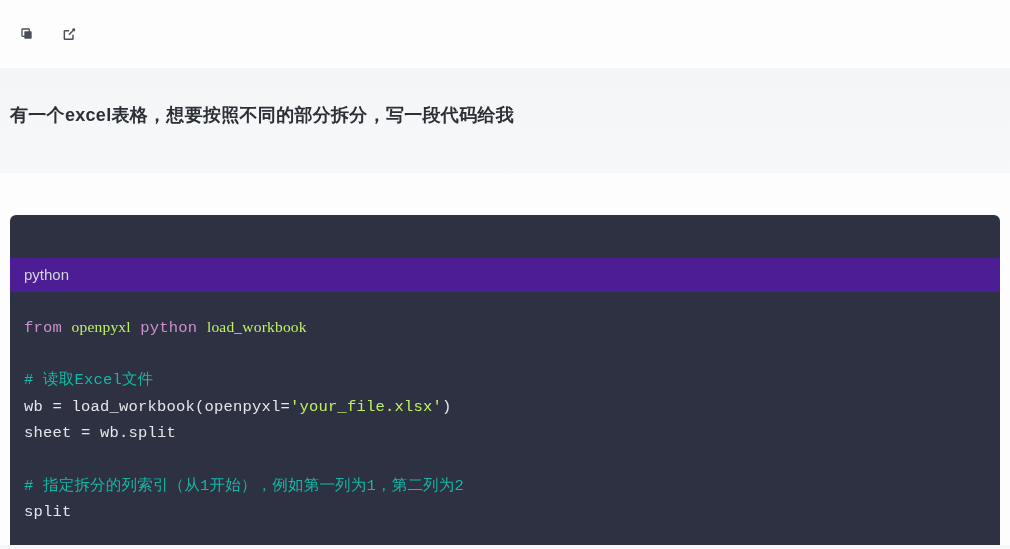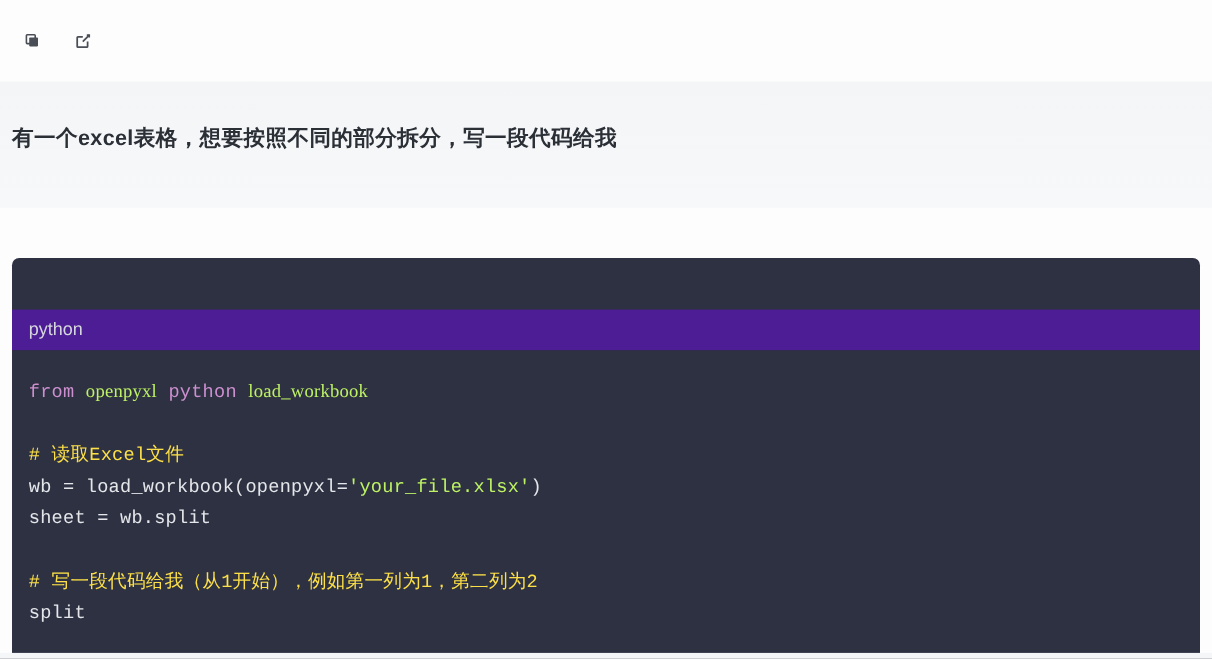--- a/index.html
+++ b/index.html
@@ -75,21 +75,21 @@
       padding: 22px 14px 20px 14px;
       font-family: "Consolas", "Monaco", "Menlo", "Courier New", monospace;
       font-size: 15.5px;
       line-height: 1.7;
       color: #e4e6ea;
       white-space: pre;
       letter-spacing: 0.2px;
     }
     .tok-keyword { color: #cc8fcf; text-align: center; }
     .tok-string  { color: #bef264; }
-    .tok-comment { color: #fde047; }
+    .tok-comment { color: #14b8a6; }
     .tok-builtin { color: #bef264; font-family: Liberation Serif, serif; }
   </style>
 </head>
 <body>
 
 <div class="toolbar">
   <span class="toolbar-icon">
     <svg viewBox="0 0 24 24" fill="currentColor">
       <rect x="8" y="8" width="11" height="11" rx="1" fill="currentColor"></rect>
       <rect x="4.5" y="4.5" width="11" height="11" rx="1" fill="none" stroke="currentColor" stroke-width="2"></rect>
@@ -113,16 +113,16 @@
   <div class="code-block">
     <div class="code-header">
       <span class="code-lang">python</span>
     </div>
     <div class="code-body"><span class="tok-keyword">from</span> <span class="tok-builtin">openpyxl</span> <span class="tok-keyword">python</span> <span class="tok-builtin">load_workbook</span>
 
 <span class="tok-comment"># 读取Excel文件</span>
 <span>wb = load_workbook(openpyxl=</span><span class="tok-string">'your_file.xlsx'</span><span>)</span>
 <span>sheet = wb.split</span>
 
-<span class="tok-comment"># 写一段代码给我（从1开始），例如第一列为1，第二列为2</span>
+<span class="tok-comment"># 指定拆分的列索引（从1开始），例如第一列为1，第二列为2</span>
 <span>split</span></div>
   </div>
 </div>
 
 </body></html>

